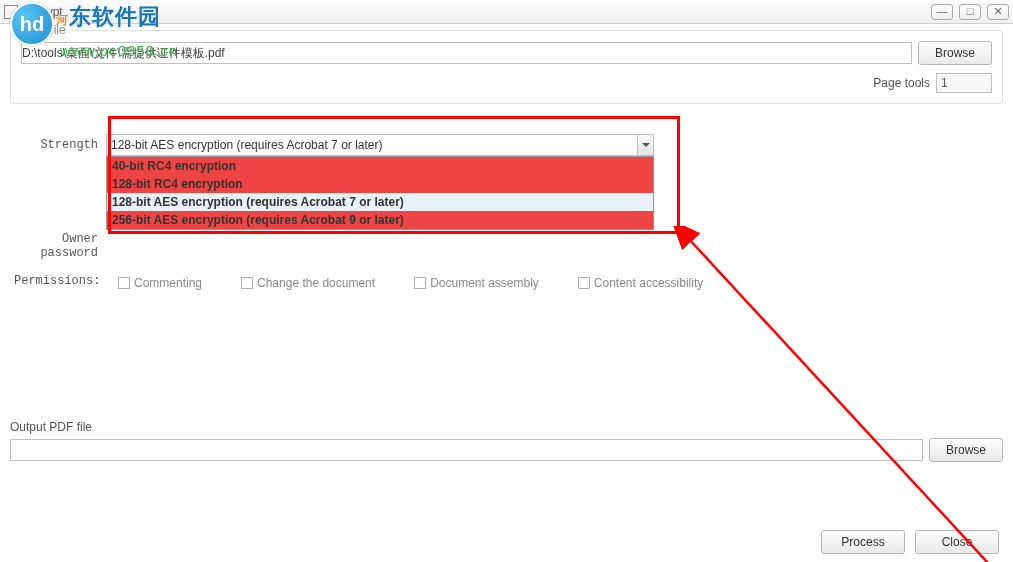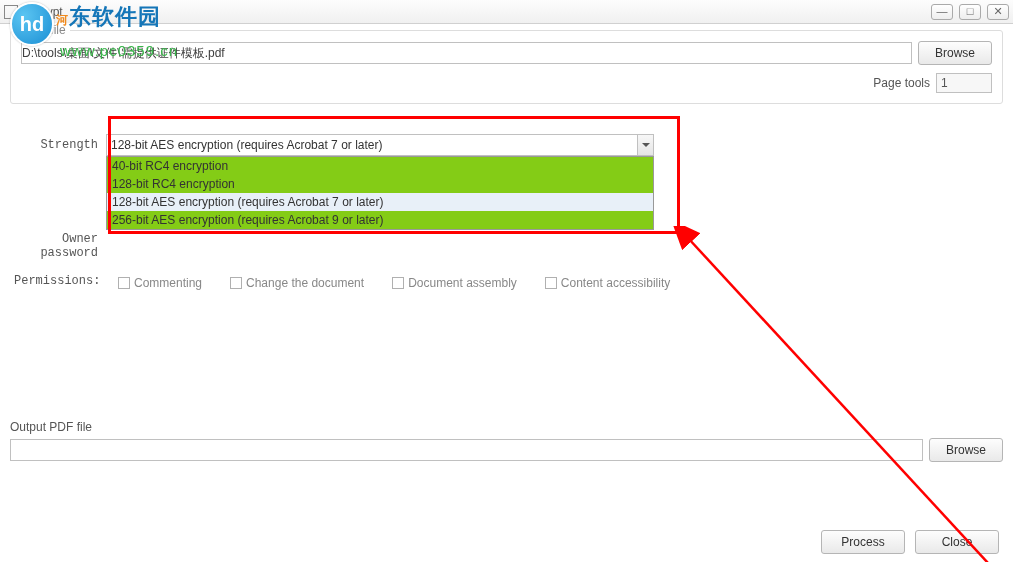--- a/index.html
+++ b/index.html
@@ -27,25 +27,25 @@
     .browse-btn { width: 74px; height: 24px; margin-left: 6px; border: 1px solid #b5b5b5; border-radius: 3px; background: linear-gradient(#fdfdfd,#e9e9e9); cursor: pointer; color: #333; }
     
     .page-count-row { display: flex; justify-content: flex-end; align-items: center; margin-top: 6px; }
     .page-count-label { margin-right: 6px; color: #555; }
     .page-count-input { width: 56px; height: 20px; border: 1px solid #c0c0c0; background: #f7f7f7; padding: 0 4px; color: #555; }
     
     .combo { position: relative; flex: 1; max-width: 548px; }
     .combo-input { width: 100%; height: 22px; border: 1px solid #c0c0c0; background: #fff; padding: 0 18px 0 4px; color: #333; }
     .combo-arrow { position: absolute; right: 1px; top: 1px; width: 16px; height: 20px; border-left: 1px solid #c0c0c0; background: linear-gradient(#f7f7f7,#e5e5e5); display: flex; align-items: center; justify-content: center; cursor: pointer; }
     .combo-arrow::after { content: ""; border-left: 4px solid transparent; border-right: 4px solid transparent; border-top: 4px solid #555; }
-    .dropdown { position: absolute; top: 22px; left: 0; right: 0; background: #84cc16; border: 1px solid #999; z-index: 5; }
+    .dropdown { position: absolute; top: 22px; left: 0; right: 0; background: #ef4444; border: 1px solid #999; z-index: 5; font-weight: bold; }
     .dropdown-item { padding: 2px 5px; cursor: pointer; color: #333; }
     .dropdown-item.highlight { background: #e8f0f8; }
     
-    .perm-checks { display: flex; flex-wrap: wrap; gap: 14px 28px; padding-top: 2px; }
+    .perm-checks { display: flex; flex-wrap: wrap; gap: 14px 39px; padding-top: 2px; }
     .check { display: flex; align-items: center; gap: 4px; color: #888; }
     .check-box { width: 12px; height: 12px; border: 1px solid #b0b0b0; background: #fff; display: inline-block; }
     
     .red-box { position: absolute; border: 3px solid #f00; pointer-events: none; z-index: 10; }
     .arrow-svg { position: absolute; pointer-events: none; z-index: 9; }
     
     .middle-section { position: relative; min-height: 160px; padding: 6px 4px; }
     .middle-section .row { margin-bottom: 14px; }
     
     .output-section { margin-top: 110px; }

